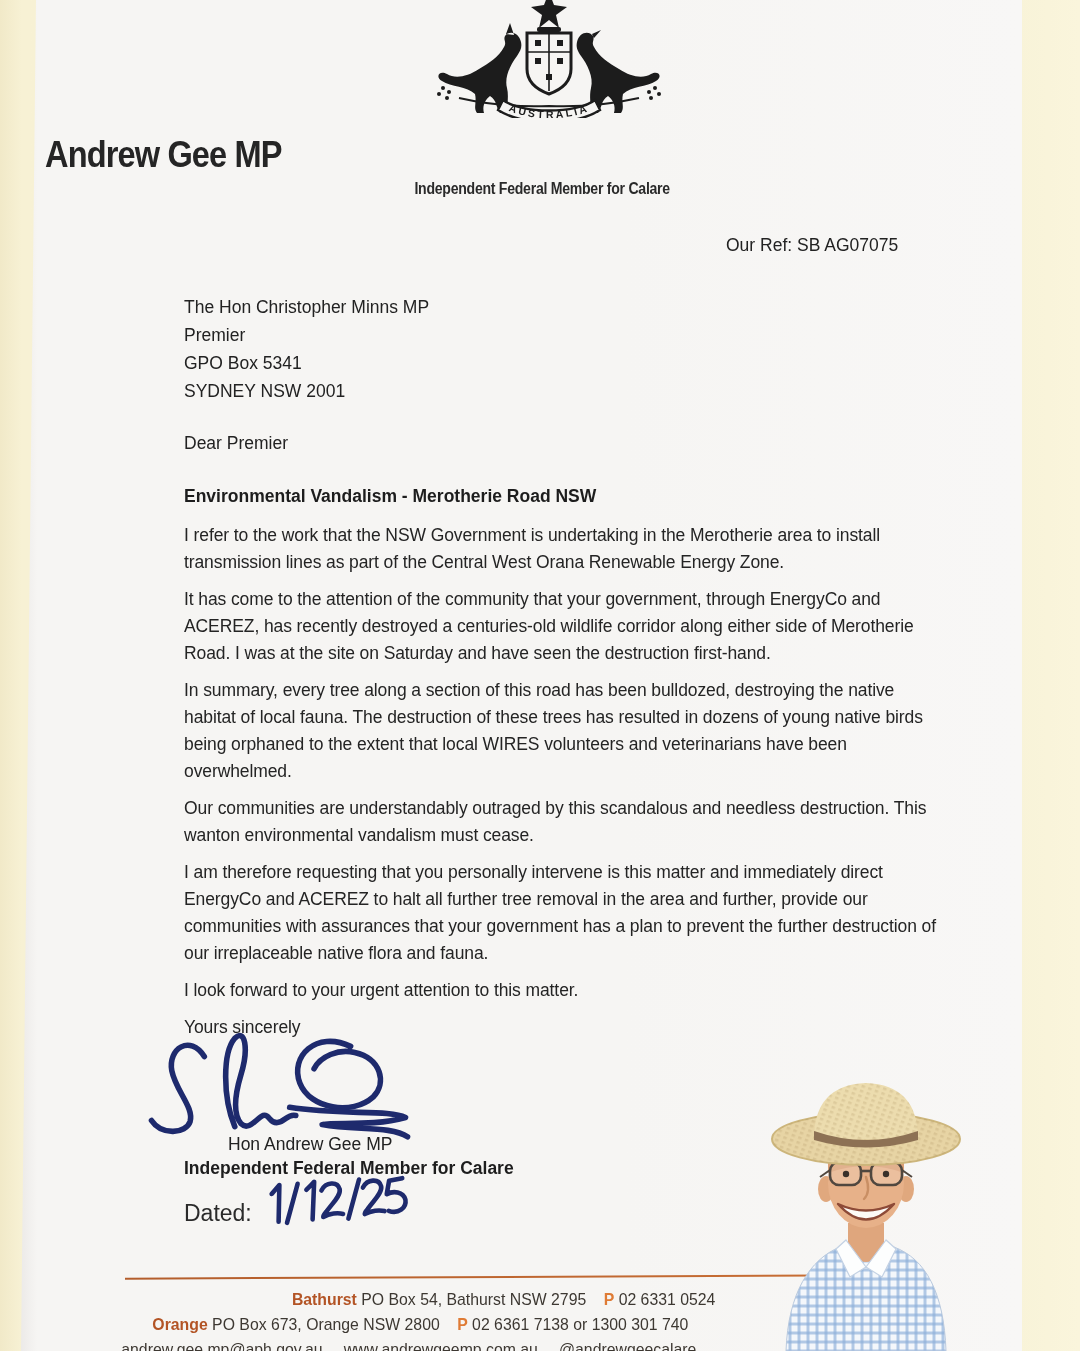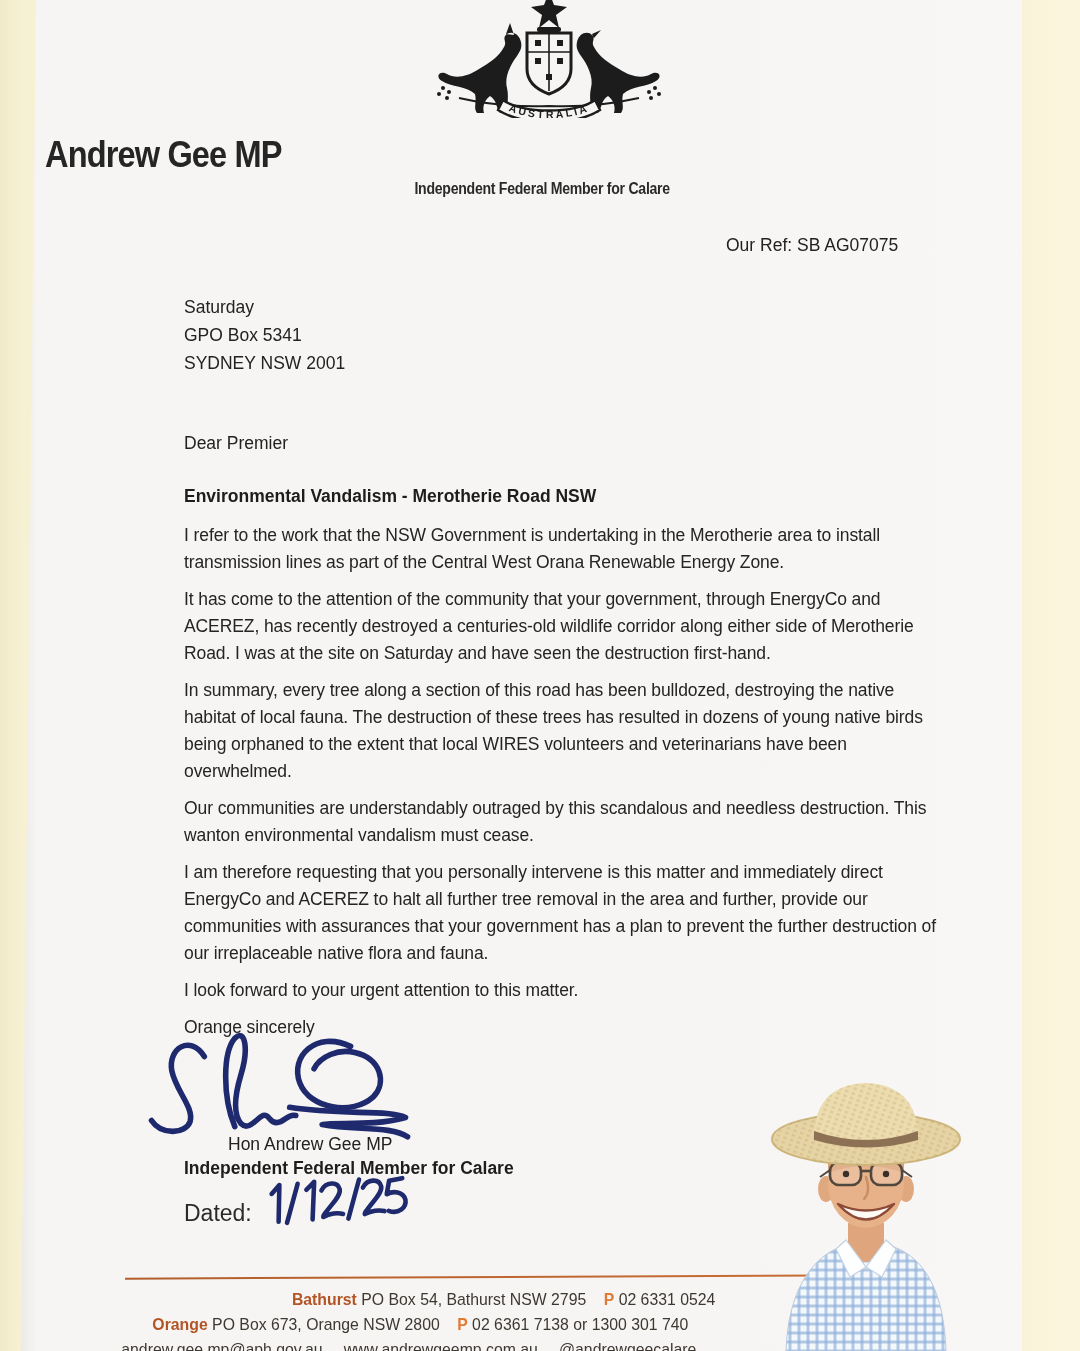--- a/index.html
+++ b/index.html
@@ -98,36 +98,37 @@
   <div class="brand">
     <span class="brand-name">Andrew Gee MP</span>
   </div>
   <div class="brand-sub">
     <span>Independent Federal Member for Calare</span>
   </div>
 
   <div class="our-ref">Our Ref: SB AG07075</div>
 
   <div class="recipient">
-    <div>Saturday</div>
+    <div>The Hon Christopher Minns MP</div>
+    <div>Premier</div>
     <div>GPO Box 5341</div>
     <div>SYDNEY NSW 2001</div>
   </div>
 
   <div class="salutation">Dear Premier</div>
   <div class="subject">Environmental Vandalism - Merotherie Road NSW</div>
 
   <div class="letter-body">
     <p>I refer to the work that the NSW Government is undertaking in the Merotherie area to install transmission lines as part of the Central West Orana Renewable Energy Zone.</p>
     <p>It has come to the attention of the community that your government, through EnergyCo and ACEREZ, has recently destroyed a centuries-old wildlife corridor along either side of Merotherie Road. I was at the site on Saturday and have seen the destruction first-hand.</p>
     <p>In summary, every tree along a section of this road has been bulldozed, destroying the native habitat of local fauna. The destruction of these trees has resulted in dozens of young native birds being orphaned to the extent that local WIRES volunteers and veterinarians have been overwhelmed.</p>
     <p>Our communities are understandably outraged by this scandalous and needless destruction. This wanton environmental vandalism must cease.</p>
     <p>I am therefore requesting that you personally intervene is this matter and immediately direct EnergyCo and ACEREZ to halt all further tree removal in the area and further, provide our communities with assurances that your government has a plan to prevent the further destruction of our irreplaceable native flora and fauna.</p>
     <p>I look forward to your urgent attention to this matter.</p>
-    <p>Orange sincerely</p>
+    <p>Yours sincerely</p>
   </div>
 
   <svg class="signature-svg" viewBox="0 0 280 125" aria-hidden="true">
     <g fill="none" stroke="#1e2a6d" stroke-width="5.5" stroke-linecap="round" stroke-linejoin="round">
       <path d="M66,34 C52,12 30,26 34,48 C38,68 56,84 52,98 C48,110 24,112 14,97"></path>
       <path d="M96,103 C84,74 84,30 96,16 C106,6 110,26 102,52 C96,72 94,90 102,100 C110,108 118,94 124,92 C130,90 130,100 138,99 C146,98 148,90 156,92"></path>
       <path d="M210,24 C176,8 150,34 160,60 C170,86 212,92 232,74 C246,60 240,36 214,30 C198,26 180,34 174,46"></path>
       <path d="M150,84 C200,92 248,86 264,94 C232,103 196,98 182,101 C214,107 250,102 266,113"></path>
     </g>
   </svg>

